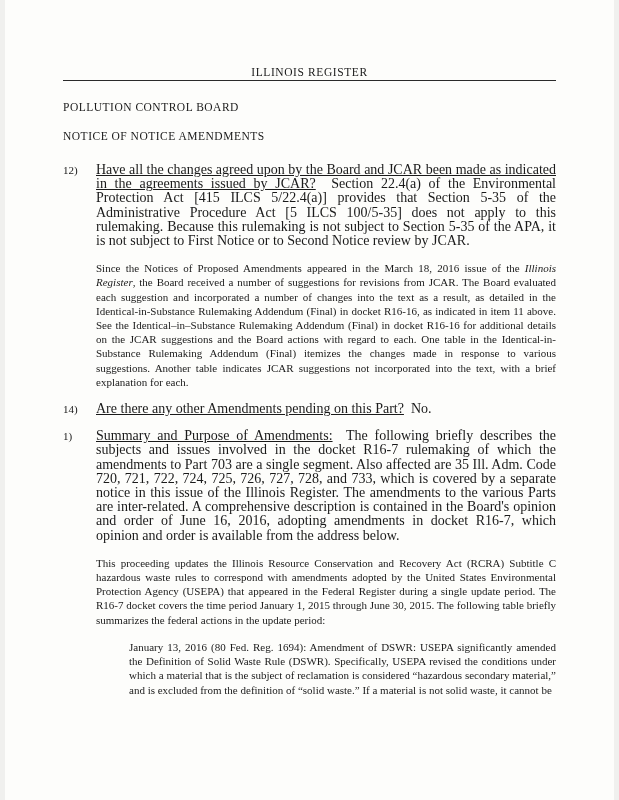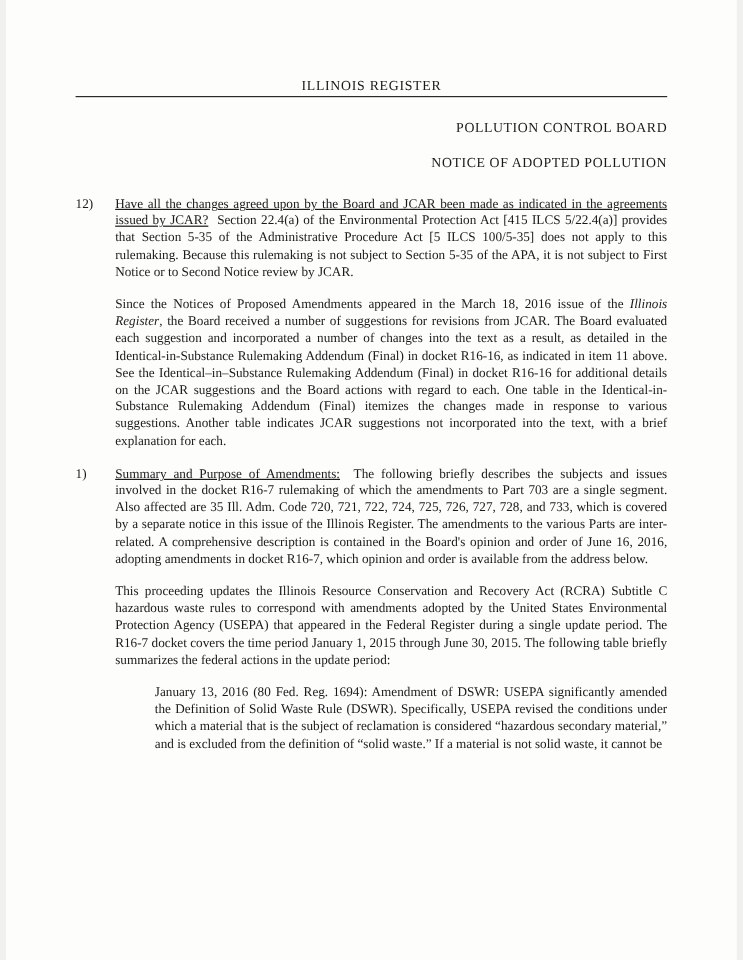--- a/index.html
+++ b/index.html
@@ -26,21 +26,21 @@
     font-family: "Liberation Serif", serif;
     padding-bottom: 2px;
   }
   .header-rule {
     border: none;
     border-top: 1px solid #2a2a2a;
     margin: 0 0 20px 0;
     height: 0;
   }
   .center-line {
-    text-align: right;
+    text-align: left;
     font-size: 11.5px;
     letter-spacing: 0.5px;
     margin-bottom: 17px;
   }
   .center-line.second {
     margin-bottom: 21px;
   }
   .item {
     display: flex;
     align-items: flex-start;
@@ -48,21 +48,21 @@
     font-family: Liberation Serif, serif;
   }
   .item-num {
     width: 33px;
     flex: 0 0 33px;
     font-size: 11px;
     line-height: 14.2px;
   }
   .item-body {
     flex: 1 1 auto;
-    font-size: 11px;
+    font-size: 14px;
     line-height: 14.2px;
     text-align: justify;
   }
   .para {
     font-size: 11px;
     line-height: 14.2px;
     text-align: justify;
     margin-bottom: 13px;
   }
   .para.indent-body {
@@ -81,30 +81,34 @@
 </style>
 </head>
 <body>
 
 <div class="page">
 
   <div class="header-title">ILLINOIS REGISTER</div>
   <hr class="header-rule">
 
   <div class="center-line">POLLUTION CONTROL BOARD</div>
-  <div class="center-line second">NOTICE OF ADOPTED POLLUTION</div>
+  <div class="center-line second">NOTICE OF NOTICE AMENDMENTS</div>
 
   <div class="item">
     <div class="item-num">12)</div>
     <div class="item-body"><u class="q">Have all the changes agreed upon by the Board and JCAR been made as indicated in the agreements issued by JCAR?</u>&nbsp; <span>Section 22.4(a) of the Environmental Protection Act [415 ILCS 5/22.4(a)] provides that Section 5-35 of the Administrative Procedure Act [5 ILCS 100/5-35] does not apply to this rulemaking.  Because this rulemaking is not subject to Section 5-35 of the APA, it is not subject to First Notice or to Second Notice review by JCAR.</span></div>
   </div>
 
   <div class="para indent-body"><span>Since the Notices of Proposed Amendments appeared in the March 18, 2016 issue of the </span><i>Illinois Register</i><span>, the Board received a number of suggestions for revisions from JCAR.  The Board evaluated each suggestion and incorporated a number of changes into the text as a result, as detailed in the Identical-in-Substance Rulemaking Addendum (Final) in docket R16-16, as indicated in item 11 above.  See the Identical–in–Substance Rulemaking Addendum (Final) in docket R16-16 for additional details on the JCAR suggestions and the Board actions with regard to each.  One table in the Identical-in-Substance Rulemaking Addendum (Final) itemizes the changes made in response to various suggestions.  Another table indicates JCAR suggestions not incorporated into the text, with a brief explanation for each.</span></div>
 
 
+  <div class="item">
+    <div class="item-num">14)</div>
+    <div class="item-body"><u class="q">Are there any other Amendments pending on this Part?</u>&nbsp; <span>No.</span></div>
+  </div>
 
   <div class="item">
     <div class="item-num">1)</div>
     <div class="item-body"><u class="q">Summary and Purpose of Amendments:</u>&nbsp; <span>The following briefly describes the subjects and issues involved in the docket R16-7 rulemaking of which the amendments to Part 703 are a single segment.  Also affected are 35 Ill. Adm. Code 720, 721, 722, 724, 725, 726, 727, 728, and 733, which is covered by a separate notice in this issue of the Illinois Register.  The amendments to the various Parts are inter-related.  A comprehensive description is contained in the Board's opinion and order of June 16, 2016, adopting amendments in docket R16-7, which opinion and order is available from the address below.</span></div>
   </div>
 
   <div class="para indent-body">This proceeding updates the Illinois Resource Conservation and Recovery Act (RCRA) Subtitle C hazardous waste rules to correspond with amendments adopted by the United States Environmental Protection Agency (USEPA) that appeared in the Federal Register during a single update period.  The R16-7 docket covers the time period January 1, 2015 through June 30, 2015.  The following table briefly summarizes the federal actions in the update period:</div>
 
   <div class="para sub-indent">January 13, 2016 (80 Fed. Reg. 1694):  Amendment of DSWR:  USEPA significantly amended the Definition of Solid Waste Rule (DSWR).  Specifically, USEPA revised the conditions under which a material that is the subject of reclamation is considered “hazardous secondary material,” and is excluded from the definition of “solid waste.”  If a material is not solid waste, it cannot be</div>
 

